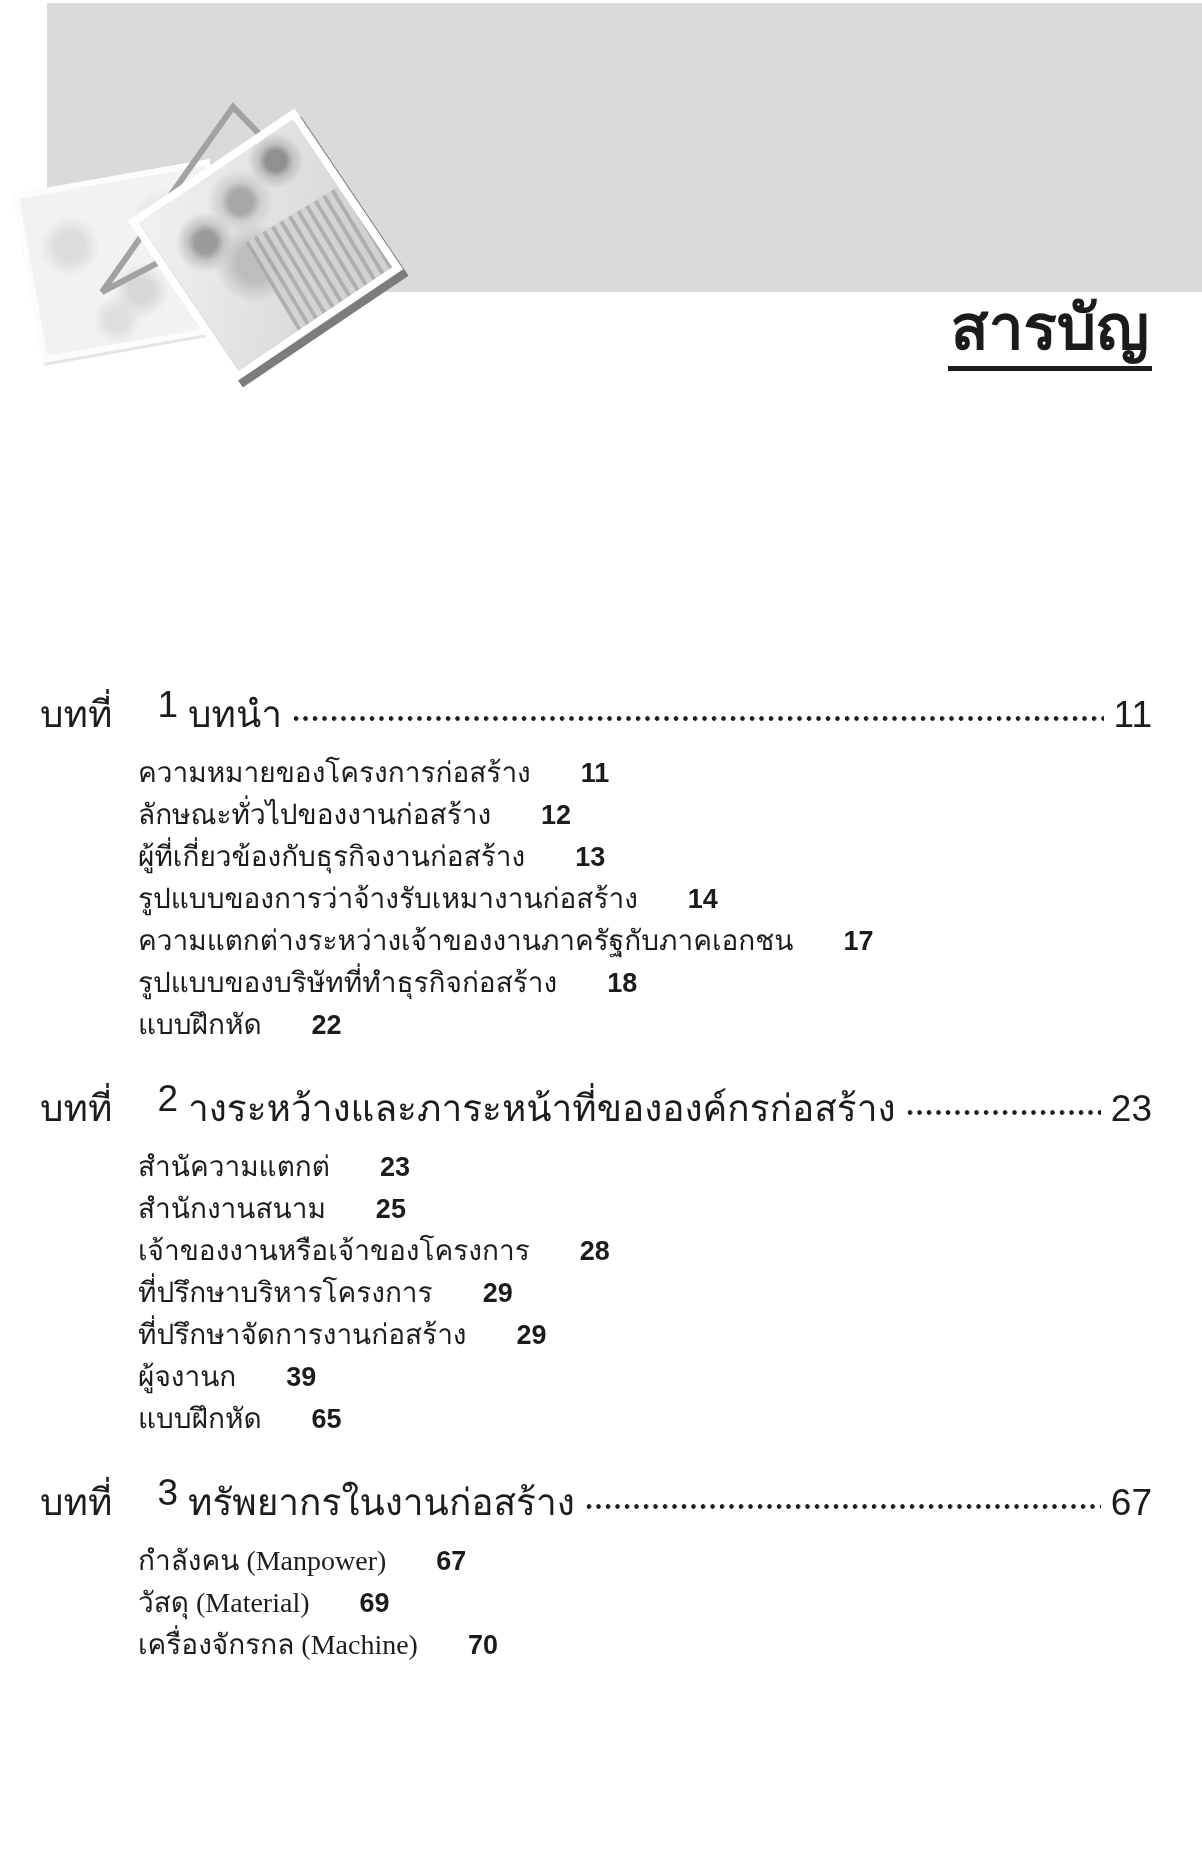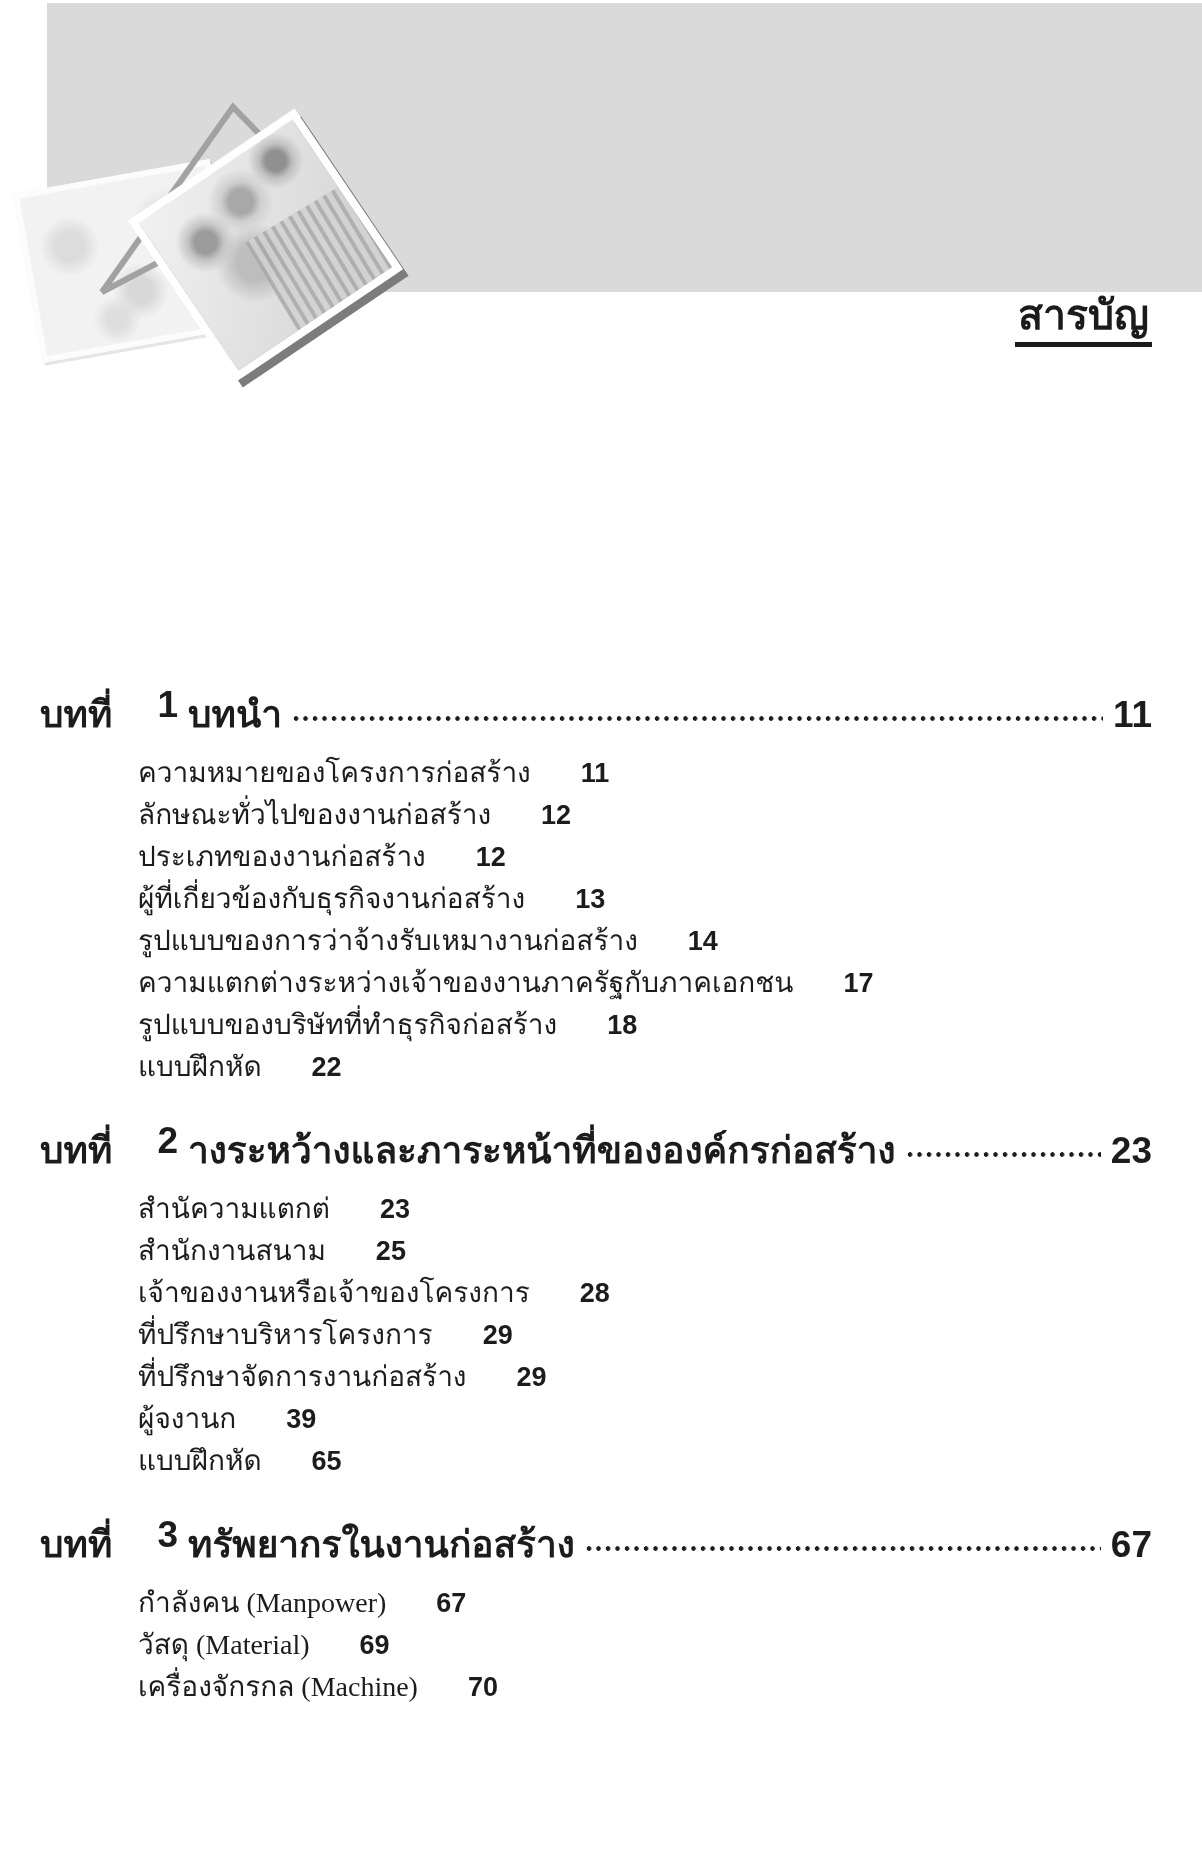--- a/index.html
+++ b/index.html
@@ -65,41 +65,41 @@
       #c6c6c6;
     opacity: .85;
     transform: rotate(3deg);
   }
 
   
   .page-title {
     position: absolute;
     top: 292px; right: 50px;
     margin: 0;
-    font-size: 41px;
+    font-size: 62px;
     font-weight: 700;
     line-height: 1.15;
     letter-spacing: 0px;
     color: #1b1b1b;
     border-bottom: 5px solid #1b1b1b;
     padding: 0 3px 3px 3px;
   }
 
   
   .toc {
     position: absolute;
     left: 40px; top: 684px;
     width: 1112px;
   }
   .chapter { margin: 0 0 32px 0; }
   .ch-row {
     display: flex;
     align-items: baseline;
     height: 46px;
-    font-weight: 700;
+    font-weight: 400;
     font-size: 37px;
     white-space: nowrap;
   }
   .ch-label {
     display: inline-flex;
     justify-content: space-between;
     width: 148px;
     flex: none;
     padding-right: 10px;
     box-sizing: border-box;
@@ -162,23 +162,20 @@
     </div>
     <div class="items">
   <div class="item-row">
     <span class="item-label">ความหมายของโครงการก่อสร้าง</span><span class="item-page">11</span>
   </div>
 
   <div class="item-row">
     <span class="item-label">ลักษณะทั่วไปของงานก่อสร้าง</span><span class="item-page">12</span>
   </div>
 
-  <div class="item-row">
-    <span class="item-label">ประเภทของงานก่อสร้าง</span><span class="item-page">12</span>
-  </div>
 
   <div class="item-row">
     <span class="item-label">ผู้ที่เกี่ยวข้องกับธุรกิจงานก่อสร้าง</span><span class="item-page">13</span>
   </div>
 
   <div class="item-row">
     <span class="item-label">รูปแบบของการว่าจ้างรับเหมางานก่อสร้าง</span><span class="item-page">14</span>
   </div>
 
   <div class="item-row">

